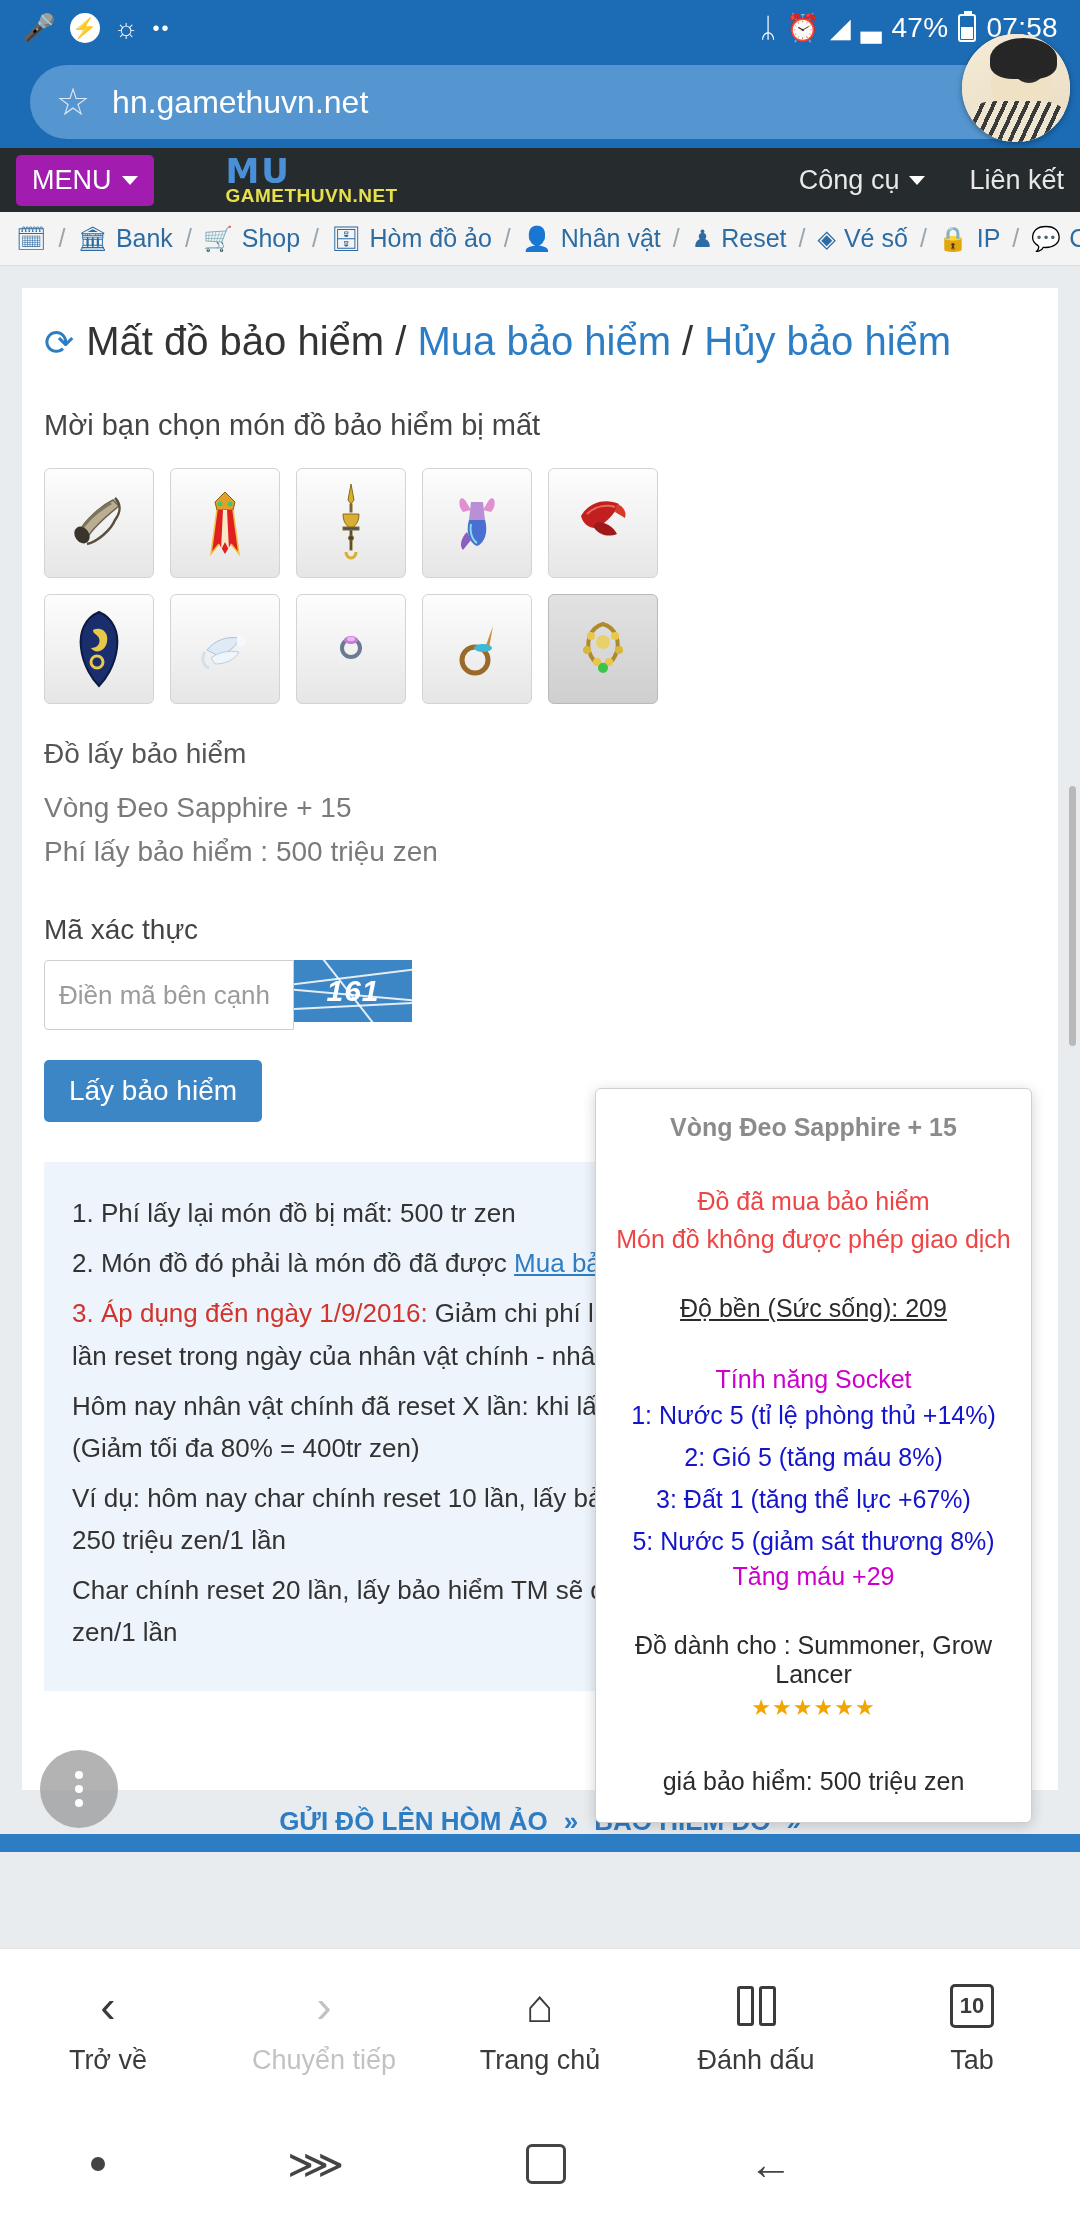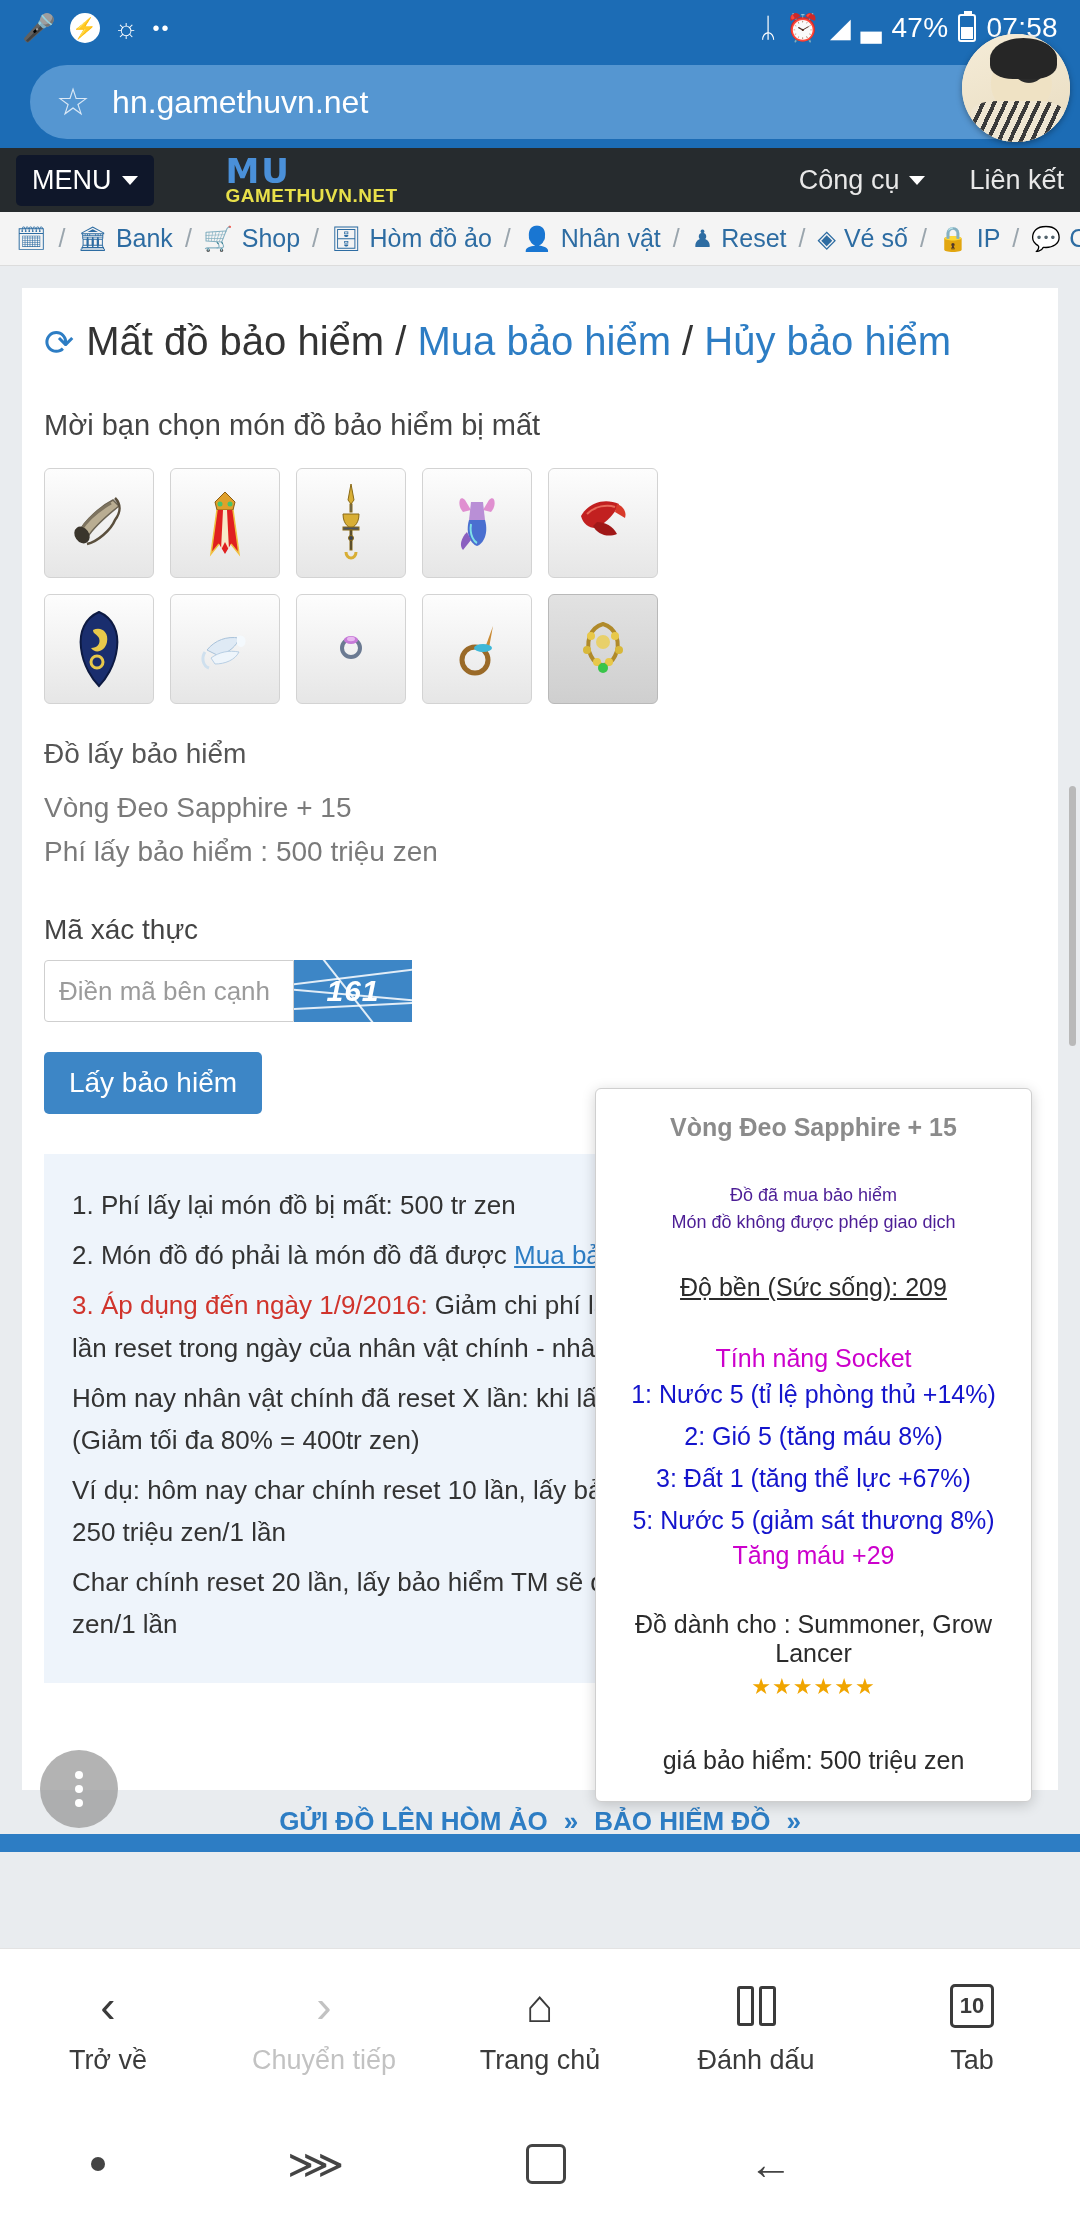--- a/index.html
+++ b/index.html
@@ -71,21 +71,21 @@
     background: repeating-linear-gradient(115deg,#3a3a3a 0 4px, #efe6d2 4px 10px);
     border-radius: 28% 28% 0 0;
   }
 
   
   .site-header {
     height: 64px; background: #262b2e; display: flex; align-items: center;
     padding: 0 16px; gap: 0; color:#ffffff; position: relative;
   }
   .menu-btn {
-    background:#0f172a; color:#ffffff; font-size: 27px;
+    background:#a21caf; color:#ffffff; font-size: 27px;
     padding: 10px 16px; border-radius: 5px; display:flex; align-items:center; gap:10px;text-align:center;
   }
   .caret-down { width:0;height:0;border-left:8px solid transparent;border-right:8px solid transparent;border-top:9px solid #fff; }
   .brand { margin-left: 72px; text-align:left; line-height: .9; }
   .brand-mu {
     font-size: 34px; font-weight: bold; color:#4a90d9; letter-spacing: 2px;
     font-family: "DejaVu Sans", sans-serif;
   }
   .brand-sub { font-size: 19px; font-weight: bold; color:#e8e04a; letter-spacing: .5px; }
   .hdr-link { margin-left: auto; font-size: 27px; color:#e8e8e8; display:flex; align-items:center; gap:10px;justify-content:center; }
@@ -119,21 +119,21 @@
   .slot.sel { background: linear-gradient(#e2e2e2,#cfcfcf); border-color:#b9b9b9; }
   .spr { width:64px; height:86px; }
 
   
   .info-h { font-size: 28px; color:#555; margin: 34px 0 22px 0; }
   .info-l { font-size: 28px; color:#7a7a7a; margin-bottom: 12px; }
 
   .field-label { font-size: 28px; color:#444; margin: 46px 0 14px 0; }
   .captcha-row { display:flex; align-items:stretch; }
   .cap-input {
-    width: 250px; height: 62px; border:1px solid #cfcfcf; border-radius:4px 0 0 4px;
+    width: 250px; height: 70px; border:1px solid #cfcfcf; border-radius:4px 0 0 4px;
     background:#fff; font-size: 26px; color:#9b9b9b; padding: 0 14px;
     display:flex; align-items:center;
   }
   .cap-img {
     width: 118px; height: 62px; background:#3d86c6; position:relative; overflow:hidden;
     display:flex; align-items:center; justify-content:center;
   }
   .cap-img .code { color:#ffffff; font-weight: bold; font-size: 30px; font-style: italic; letter-spacing:1px; z-index:2;}
   .cap-img .ln { position:absolute; height:2px; background:#ffffff; opacity:.85; }
   .submit-btn {
@@ -152,21 +152,21 @@
   .notes b { font-weight: bold; }
 
   
   .tooltip {
     position:absolute; left: 595px; top: 822px; width: 437px;
     background:#ffffff; border:1px solid #cfcfcf; border-radius: 6px;
     box-shadow: 0 3px 14px rgba(0,0,0,.18);
     padding: 24px 14px 26px 14px; text-align:center; z-index: 40;
   }
   .tt-title { font-size: 25px; color:#8b8b8b; font-weight: bold; margin-bottom: 40px; }
-  .tt-red { font-size: 18px; color:#4c1d95; line-height:1.52; }
+  .tt-red { font-size: 25px; color:#ef4444; line-height:1.52; }
   .tt-dur { font-size: 25px; color:#2b2b2b; margin: 36px 0 0 0; text-decoration: underline; }
   .tt-sock-h { font-size: 25px; color:#cc00cc; margin-top: 42px; }
   .tt-sock { font-size: 25px; color:#1414cc; line-height: 1.68; }
   .tt-boost { font-size: 25px; color:#cc00cc; }
   .tt-for { font-size: 25px; color:#2b2b2b; margin-top: 40px; }
   .tt-stars { color:#f0a500; font-size: 22px; letter-spacing: 1px; margin-top: 6px; }
   .tt-price { font-size: 25px; color:#2b2b2b; margin-top: 46px; }
 
   
   .fab {

